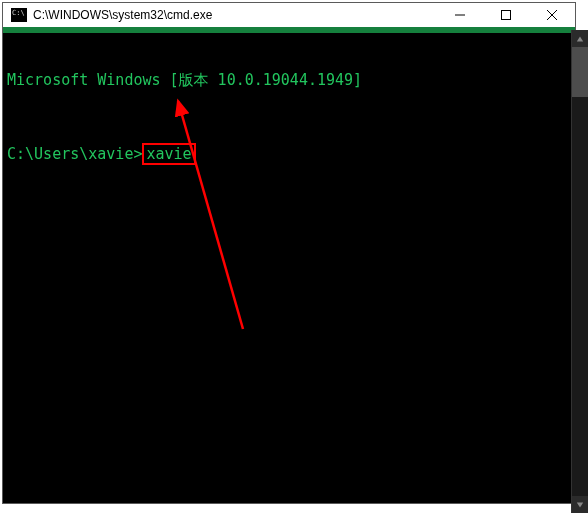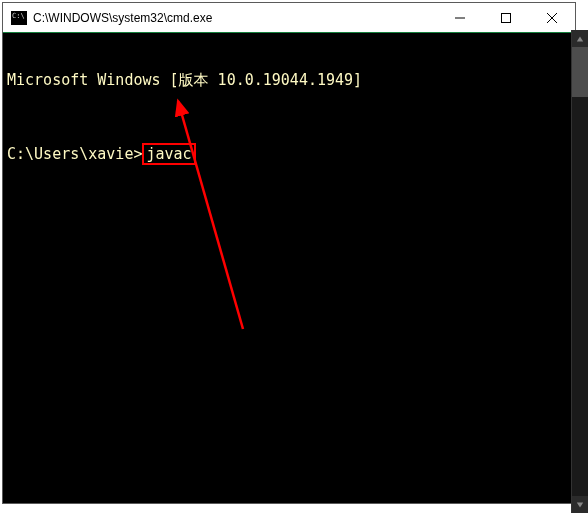--- a/index.html
+++ b/index.html
@@ -21,21 +21,21 @@
       border: 1px solid #5a5a5a;
       background: #000000;
       display: flex;
       flex-direction: column;
     }
     .titlebar {
       height: 30px;
       background: #ffffff;
       display: flex;
       align-items: center;
-      border-bottom: 1px solid #15803d;
+      border-bottom: 6px solid #15803d;
     }
     .titlebar-icon {
       width: 16px;
       height: 14px;
       margin-left: 8px;
       margin-right: 6px;
       background: #000;
       position: relative;
       display: flex;
       align-items: center;
@@ -78,21 +78,21 @@
       background: #000000;
       padding: 2px 4px;
       font-family: "NSimSun", "SimSun", Consolas, monospace;
       font-size: 15px;
       line-height: 18px;
       color: #c0c0c0;
       white-space: pre;
       position: relative;
     }
     .terminal-line {
-      color: #fef9c3;
+      color: #22c55e;
     }
     .prompt-line {
       margin-top: 18px;
     }
     .command-highlight {
       border: 2px solid #ff0000;
       padding: 0 2px;
       display: inline-block;
       line-height: 18px;
     }
@@ -158,21 +158,21 @@
         <svg viewBox="0 0 10 10">
             <line x1="0" y1="0" x2="10" y2="10" stroke="#000" stroke-width="1"></line>
             <line x1="10" y1="0" x2="0" y2="10" stroke="#000" stroke-width="1"></line>
           </svg>
       </button>
     </div>
   </div>
 
   <div class="terminal">
     <div class="terminal-line">Microsoft Windows [版本 10.0.19044.1949]</div>
-    <div class="terminal-line prompt-line"><span>C:\Users\xavie&gt;</span><span class="command-highlight">javac</span></div>
+    <div class="terminal-line prompt-line"><span>C:\Users\xavie&gt;</span><span class="command-highlight">xavie</span></div>
 
     <svg class="arrow-svg" width="120" height="260">
       <defs>
         <marker id="arrowhead" markerWidth="8" markerHeight="8" refX="6" refY="3" orient="auto">
           <polygon points="0 0, 7 3, 0 6" fill="#ff0000"></polygon>
         </marker>
       </defs>
       <line x1="90" y1="240" x2="25" y2="12" stroke="#ff0000" stroke-width="2.5" marker-end="url(#arrowhead)"></line>
     </svg>
   </div>

